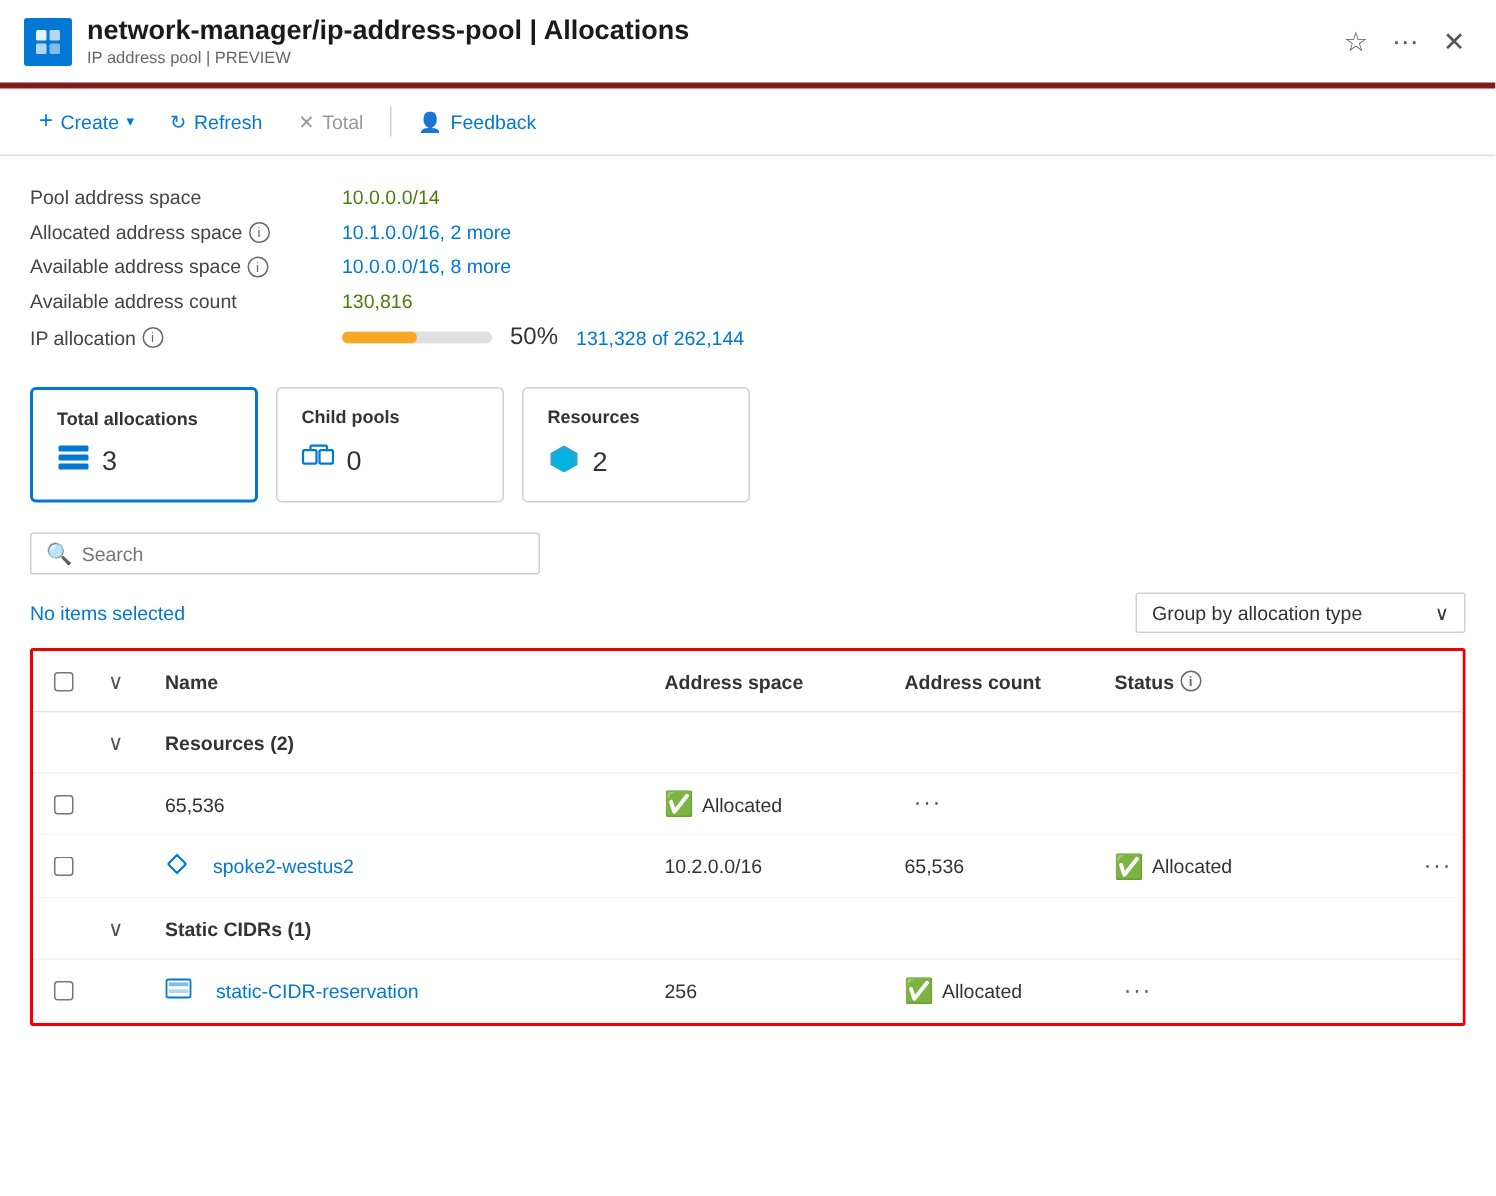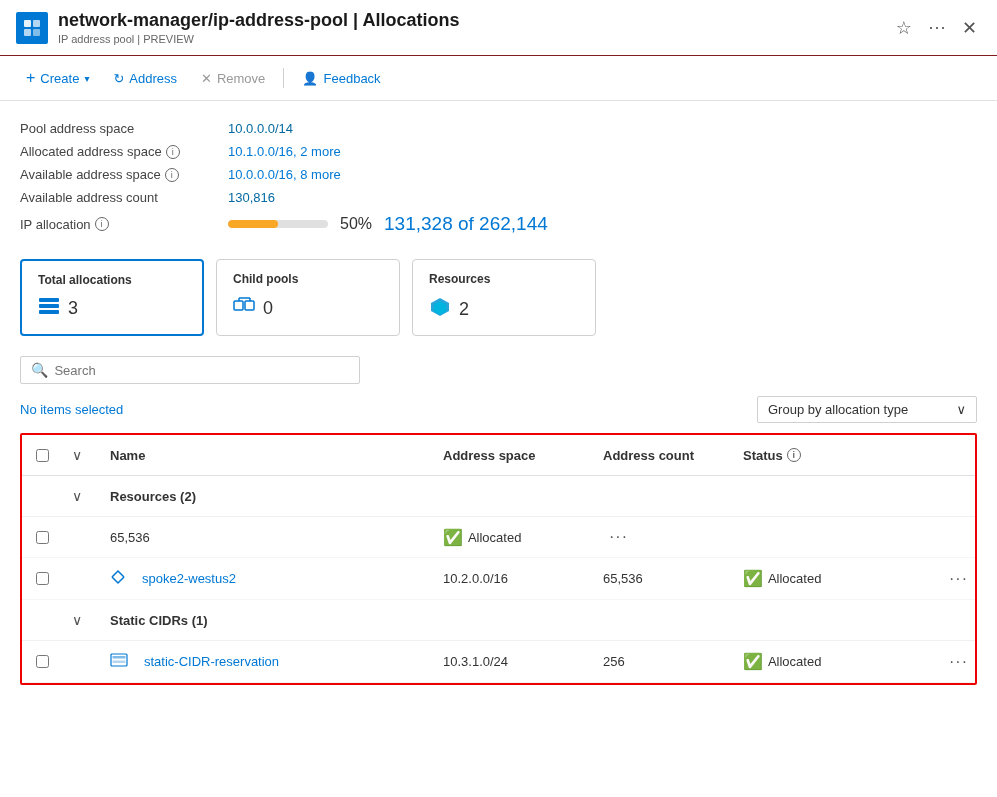--- a/index.html
+++ b/index.html
@@ -1,47 +1,47 @@
 <!DOCTYPE html>
 <html><head>
   <meta charset="utf-8">
   <style>
     * { box-sizing: border-box; margin: 0; padding: 0; }
     body { font-family: 'Segoe UI', sans-serif; font-size: 13px; color: #333; background: #fff; width: 997px; min-height: 797px; overflow: hidden; }
 
-    .header { display: flex; align-items: center; padding: 10px 16px; border-bottom: 1px solid #7f1d1d; gap: 10px; }
+    .header { display: flex; align-items: center; padding: 10px 16px; border-bottom: 4px solid #7f1d1d; gap: 10px; }
     .header-icon { width: 32px; height: 32px; background: #0078d4; border-radius: 2px; display: flex; align-items: center; justify-content: center; color: white; font-size: 16px; flex-shrink: 0; }
     .header-title-group { flex: 1; }
     .header-title { font-size: 18px; font-weight: 600; color: #1a1a1a; }
     .header-subtitle { font-size: 11px; color: #666; margin-top: 2px; }
     .header-actions-right { display: flex; gap: 8px; align-items: center; }
     .icon-btn { background: none; border: none; cursor: pointer; font-size: 18px; color: #555; padding: 4px; }
 
     .toolbar { display: flex; align-items: center; padding: 8px 16px; border-bottom: 1px solid #e0e0e0; gap: 4px; }
     .toolbar-btn { display: flex; align-items: center; gap: 5px; padding: 5px 10px; background: none; border: none; cursor: pointer; color: #0078d4; font-size: 13px; border-radius: 2px; }
     .toolbar-separator { width: 1px; height: 20px; background: #d0d0d0; margin: 0 4px; }
     .toolbar-btn.disabled { color: #999; cursor: default; }
 
     .content { padding: 16px 20px; }
 
     .properties { margin-bottom: 20px; }
     .prop-row { display: flex; align-items: center; padding: 4px 0; gap: 8px; }
     .prop-label { width: 200px; color: #444; font-size: 13px; flex-shrink: 0; display: flex; align-items: center; gap: 4px; }
     .prop-value { color: #0078d4; font-size: 13px; }
-    .prop-value.plain { color: #0369a1; }
+    .prop-value.plain { color: #4d7c0f; }
     .info-icon { display: inline-flex; align-items: center; justify-content: center; width: 14px; height: 14px; border: 1px solid #666; border-radius: 50%; font-size: 9px; color: #666; cursor: help; flex-shrink: 0; }
 
     .ip-alloc-row { display: flex; align-items: center; gap: 12px; }
     .progress-bar-container { width: 100px; height: 8px; background: #e0e0e0; border-radius: 4px; overflow: hidden; }
     .progress-bar-fill { height: 100%; background: #f9a825; border-radius: 4px; }
     .alloc-pct { color: #333; font-size: 16px; }
-    .alloc-count { color: #0078d4; font-size: 19px; }
+    .alloc-count { color: #0078d4; font-size: 13px; }
 
     .stat-cards { display: flex; gap: 12px; margin-bottom: 20px; }
-    .stat-card { border: 1px solid #d0d0d0; border-radius: 4px; padding: 12px 16px; width: 184px; cursor: pointer; background: #fff; }
+    .stat-card { border: 1px solid #d0d0d0; border-radius: 4px; padding: 12px 16px; width: 152px; cursor: pointer; background: #fff; }
     .stat-card.active { border: 2px solid #0078d4; background: #fff; }
     .stat-card-title { font-size: 12px; font-weight: 600; color: #333; margin-bottom: 10px; }
     .stat-card-value { display: flex; align-items: center; gap: 8px; font-size: 18px; color: #333; font-weight: 400; }
 
     .search-bar-row { margin-bottom: 12px; }
     .search-input-wrapper { display: flex; align-items: center; border: 1px solid #d0d0d0; border-radius: 2px; padding: 5px 10px; width: 340px; gap: 6px; background: #fff; }
     .search-input { border: none; outline: none; font-size: 13px; width: 100%; color: #333; }
     .search-icon-span { color: #666; font-size: 14px; }
 
     .list-controls { display: flex; align-items: center; justify-content: space-between; margin-bottom: 10px; }
@@ -92,25 +92,25 @@
 </div>
 
 <div class="toolbar">
   <button class="toolbar-btn">
     <span style="font-size:16px;">+</span>
     <span>Create</span>
     <span style="font-size:10px;">▾</span>
   </button>
   <button class="toolbar-btn">
     <span>↻</span>
-    <span>Address</span>
+    <span>Refresh</span>
   </button>
   <button class="toolbar-btn disabled">
     <span>✕</span>
-    <span>Remove</span>
+    <span>Total</span>
   </button>
   <div class="toolbar-separator"></div>
   <button class="toolbar-btn">
     <span>👤</span>
     <span>Feedback</span>
   </button>
 </div>
 
 <div class="content">
 
@@ -312,21 +312,20 @@
       <div class="td" style="display:flex;align-items:center;gap:8px;">
         <span style="color:#0078d4;">
           <svg width="18" height="14" viewBox="0 0 18 14" fill="none">
             <rect x="1" y="1" width="16" height="12" rx="1" stroke="#0078d4" stroke-width="1.2" fill="none"></rect>
             <rect x="2.5" y="3" width="13" height="2.5" rx="0.4" fill="#0078d4" opacity="0.5"></rect>
             <rect x="2.5" y="7.5" width="13" height="2.5" rx="0.4" fill="#0078d4" opacity="0.3"></rect>
           </svg>
         </span>
         <span class="td link">static-CIDR-reservation</span>
       </div>
-      <div class="td">10.3.1.0/24</div>
       <div class="td">256</div>
       <div class="td">
         <div class="status-badge">
           <span class="status-check">✅</span>
           <span>Allocated</span>
         </div>
       </div>
       <div class="td">
         <button class="more-btn">···</button>
       </div>

